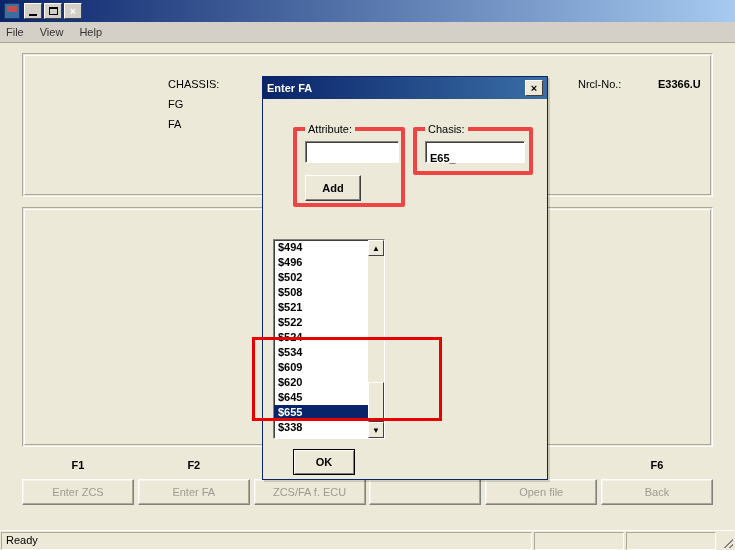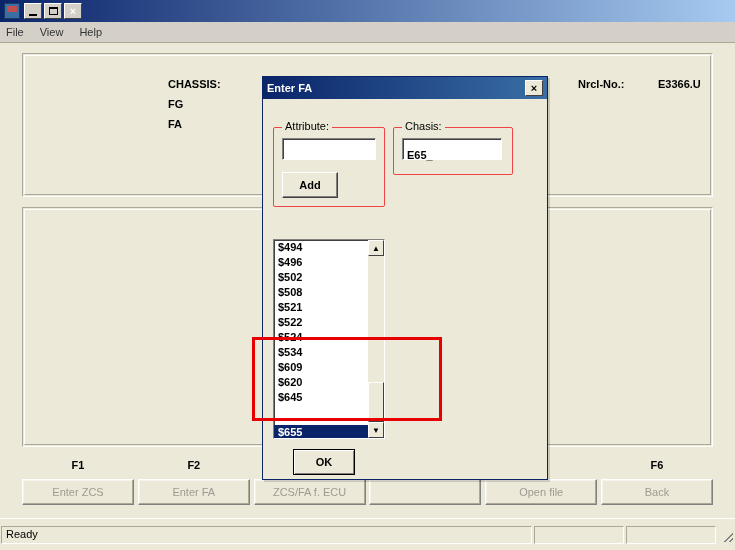--- a/index.html
+++ b/index.html
@@ -93,21 +93,21 @@
     pointer-events: none;
   }
   .panel-top {
     left: 22px; top: 10px; right: 22px; height: 144px;
   }
   .panel-mid {
     left: 22px; top: 164px; right: 22px; height: 240px;
   }
 
   
-  .lbl { position: absolute; font-weight: bold; }
+  .lbl { position: absolute; font-weight: normal; }
   .lbl.chassis { left: 145px; top: 24px; }
   .lbl.fg      { left: 145px; top: 44px; }
   .lbl.fa      { left: 145px; top: 64px; }
   .lbl.nrcl    { left: 555px; top: 24px; }
   .lbl.nrclval { left: 635px; top: 24px; font-weight: bold; }
 
   
   .fkeys-row {
     position: absolute;
     left: 22px; right: 22px; top: 416px;
@@ -133,21 +133,21 @@
     box-shadow: inset -1px -1px 0 #aca899, inset 1px 1px 0 #f5f3eb;
     text-align: center;
     line-height: 24px;
     color: #9e9a91;
     cursor: default;
   }
 
   
   .statusbar {
     position: absolute;
-    left: 0; right: 0; bottom: 0; height: 32px;
+    left: 0; right: 0; bottom: 0; height: 20px;
     background: #ece9d8;
     border-top: 1px solid #fff;
     display: flex;
     align-items: center;
   }
   .status-cell {
     flex: 1;
     height: 18px;
     border: 1px solid #aca899;
     border-right-color: #fff;
@@ -201,22 +201,23 @@
     line-height: 14px;
     font-family: Arial, sans-serif;
     font-weight: bold;
   }
   .dlg-body {
     position: relative;
     padding: 8px;
   }
   .fieldset {
     position: absolute;
-    border: 1px solid #ef4444;
+    border: 4px solid #ef4444;
     border-radius: 2px;
+    margin-left: 20px;
   }
   .fieldset.left  { left: 10px;  top: 28px; width: 112px; height: 80px; }
   .fieldset.right { left: 130px; top: 28px; width: 120px; height: 48px; }
   .fieldset .legend {
     position: absolute;
     top: -8px; left: 8px;
     background: #ece9d8;
     padding: 0 3px;
     font-weight: normal;
   }
@@ -263,21 +264,20 @@
   }
   .listbox .item {
     height: 15px;
     padding: 0 4px;
     line-height: 15px;
     font-weight: bold;
   }
   .listbox .item.selected {
     background: #0a246a;
     color: #fff;
-    margin-top: 20px;
   }
   .listbox .scrollbar {
     position: absolute;
     right: 0; top: 0; bottom: 0; width: 16px;
     background: #ece9d8;
   }
   .sb-btn {
     width: 16px; height: 16px;
     background: #ece9d8;
     border: 1px solid #fff;

